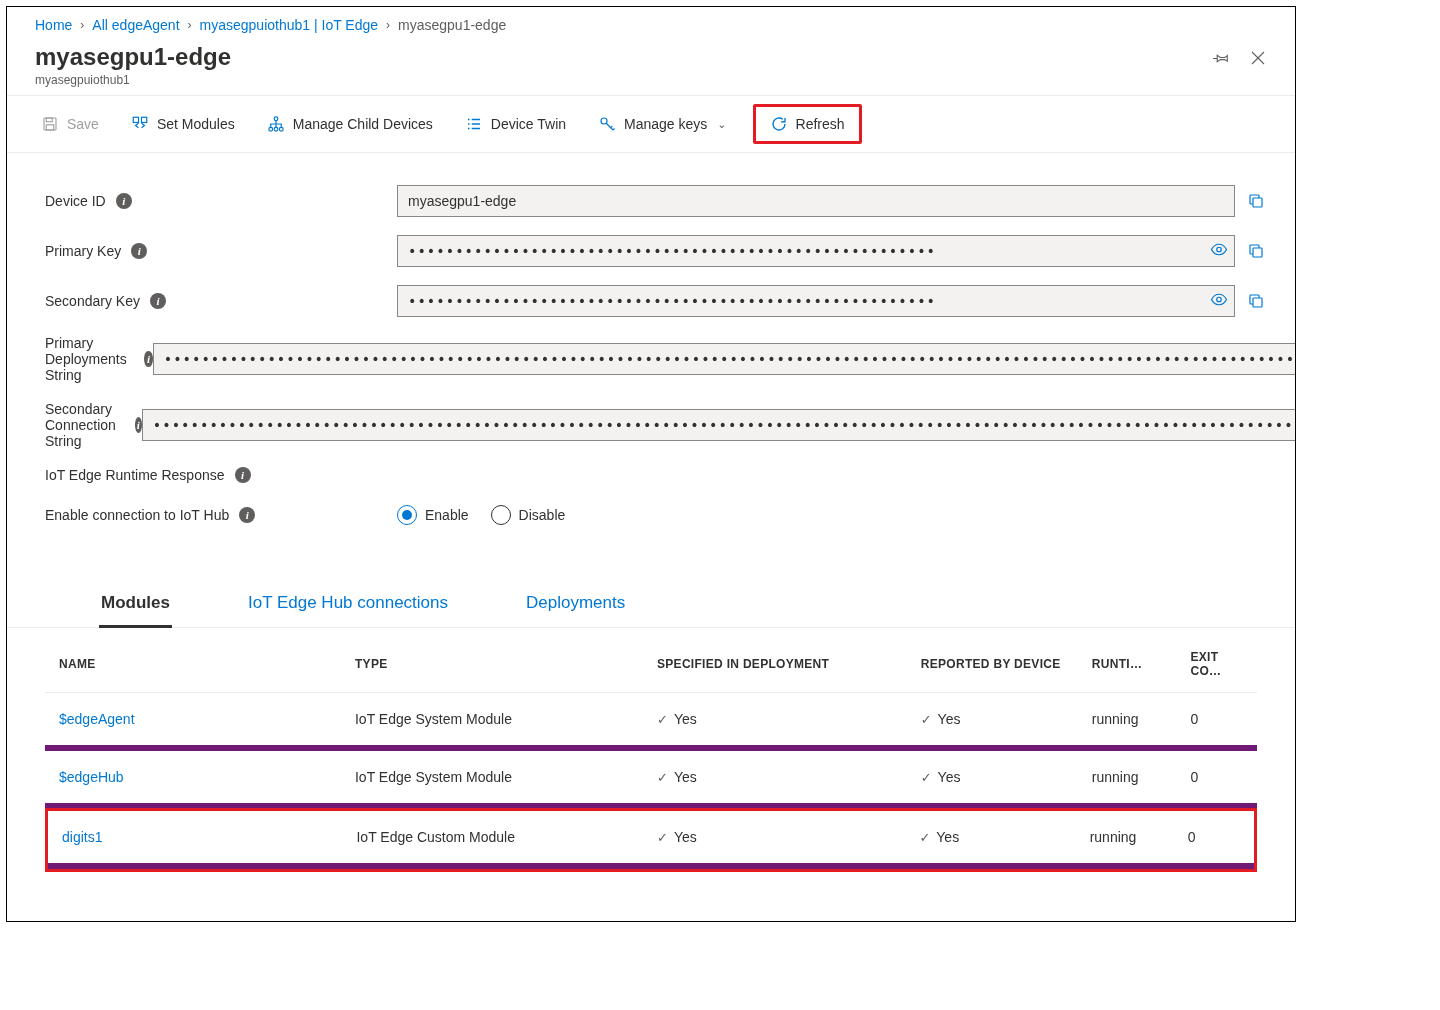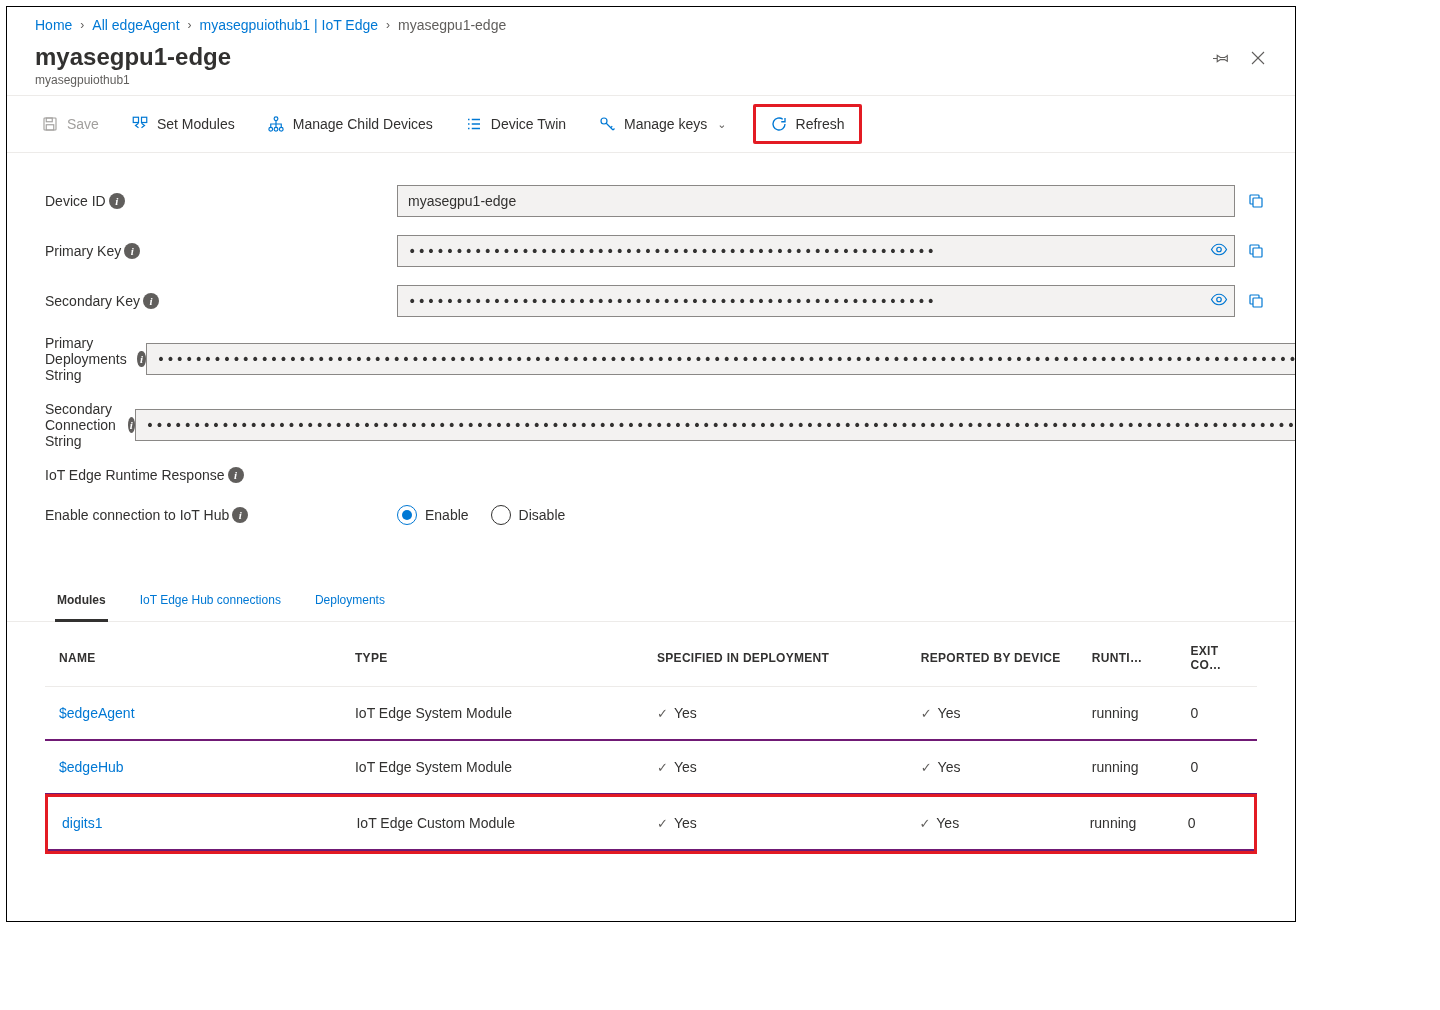--- a/index.html
+++ b/index.html
@@ -64,21 +64,21 @@
   .tool-icon svg { width: 18px; height: 18px; }
   .highlight-box { border: 3px solid #e31b23; padding: 4px 8px; border-radius: 2px; }
   .chev-down { font-size: 11px; color: #605e5c; margin-left: 2px; }
   
   .form-area { padding: 32px 28px 10px 38px; }
   .form-row { display: flex; align-items: center; margin-bottom: 18px; }
   .form-label {
     width: 352px;
     display: flex;
     align-items: center;
-    gap: 3px;
+    gap: 10px;
     color: #323130;
     font-size: 14px;
   }
   .info-dot {
     width: 16px; height: 16px; border-radius: 50%;
     background: #605e5c; color: #fff;
     font-size: 11px; font-weight: 600; font-style: italic;
     display: inline-flex; align-items: center; justify-content: center;
     font-family: Georgia, serif;
   }
@@ -122,22 +122,23 @@
   .radio-dot { width: 10px; height: 10px; border-radius: 50%; background: #0078d4; }
   
   .tabs {
     display: flex;
     gap: 30px;
     padding: 40px 38px 0 48px;
     border-bottom: 1px solid #edebe9;
   }
   .tab {
     padding: 0 2px 12px 2px;
-    font-size: 12px;
+    font-size: 17px;
     cursor: pointer;
+    margin-left: 44px;
   }
   .tab.active {
     font-weight: 600;
     color: #323130;
     border-bottom: 3px solid #323130;
     margin-bottom: -1px;
   }
   .tab.inactive { color: #0078d4; }
   
   .table-wrap { padding: 0 38px 0 38px; }
@@ -147,21 +148,21 @@
     font-size: 12px;
     font-weight: 600;
     color: #323130;
     padding: 22px 8px 14px 8px;
     border-bottom: 1px solid #edebe9;
     letter-spacing: 0.3px;
   }
   th:first-child { padding-left: 14px; }
   td {
     padding: 18px 8px;
-    border-bottom: 2px solid #701a75;
+    border-bottom: 6px solid #701a75;
     font-size: 14px;
     color: #323130;
     vertical-align: middle;
   }
   td:first-child { padding-left: 14px; }
   td a { color: #0078d4; text-decoration: none; }
   .check { color: #605e5c; margin-right: 6px; font-size: 13px; }
   .row-highlight-box {
     border: 3px solid #e31b23;
     margin: 0 38px;

